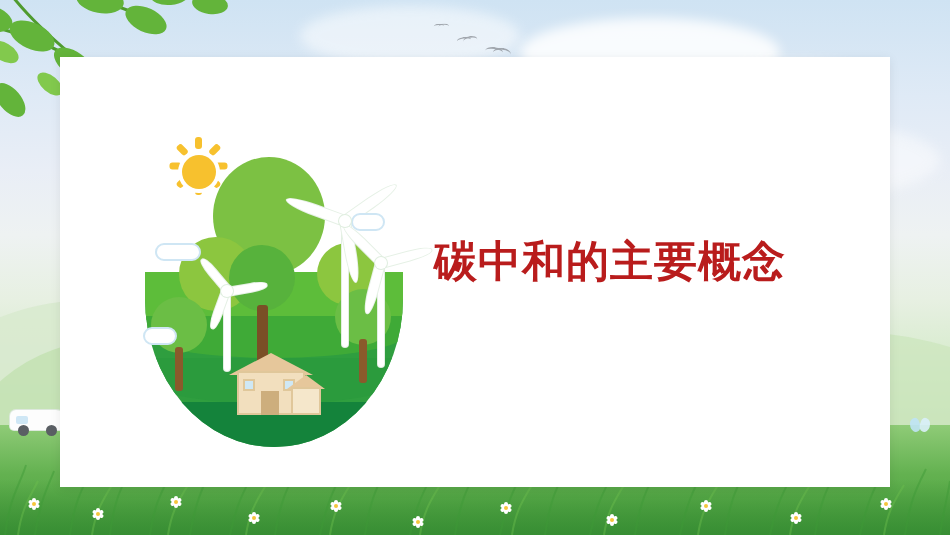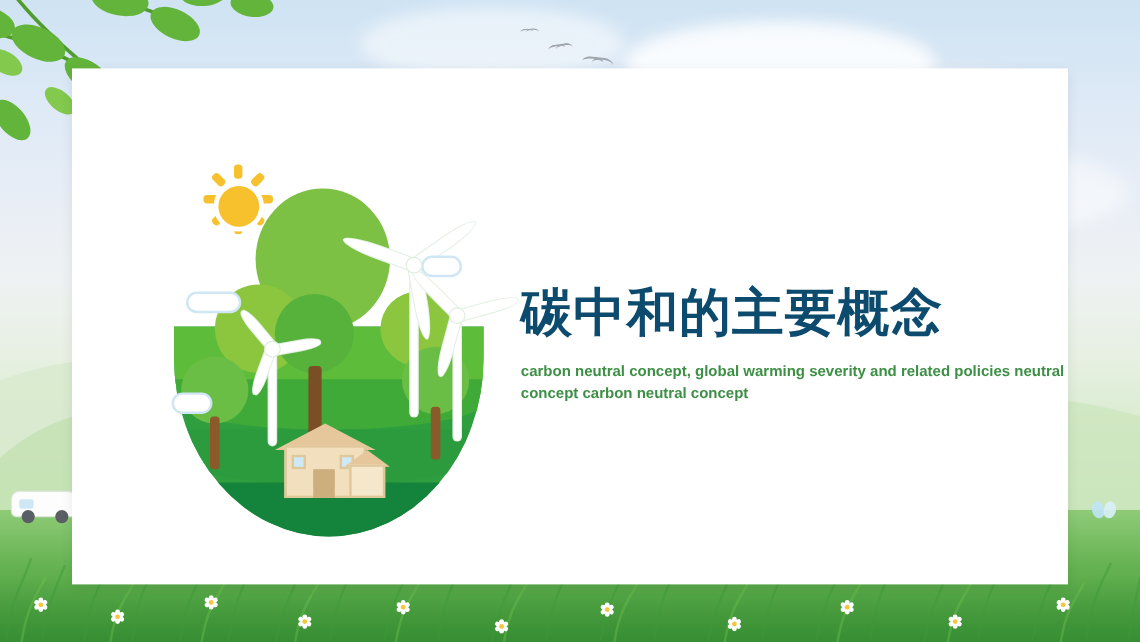--- a/index.html
+++ b/index.html
@@ -274,21 +274,21 @@
     font-size: 36px;
     letter-spacing: 12px;
     color: #3a9a3c;
     font-weight: 400;
     line-height: 1.2;
   }
   .title-main {
     font-family: "Liberation Sans", sans-serif;
     font-size: 43px;
     font-weight: bold;
-    color: #0c4a6e;
+    color: #b91c1c;
     letter-spacing: 1px;
     margin-top: 10px;
     line-height: 1.15;
   }
   .title-en {
     margin-top: 14px;
     font-size: 12.5px;
     color: #3d8f45;
     font-weight: bold;
     line-height: 1.5;
@@ -640,17 +640,16 @@
         <div class="house-door"></div>
       </div>
 
       <div class="smallcloud sc1"></div>
       <div class="smallcloud sc2"></div>
       <div class="smallcloud sc3"></div>
     </div>
 
     <div class="text-block">
       <div class="title-main">碳中和的主要概念</div>
-      <div class="title-en">carbon neutral concept, global warming severity and related policies neutral concept carbon neutral concept</div>
     </div>
 
   </div>
 </div>
 
 </body></html>

